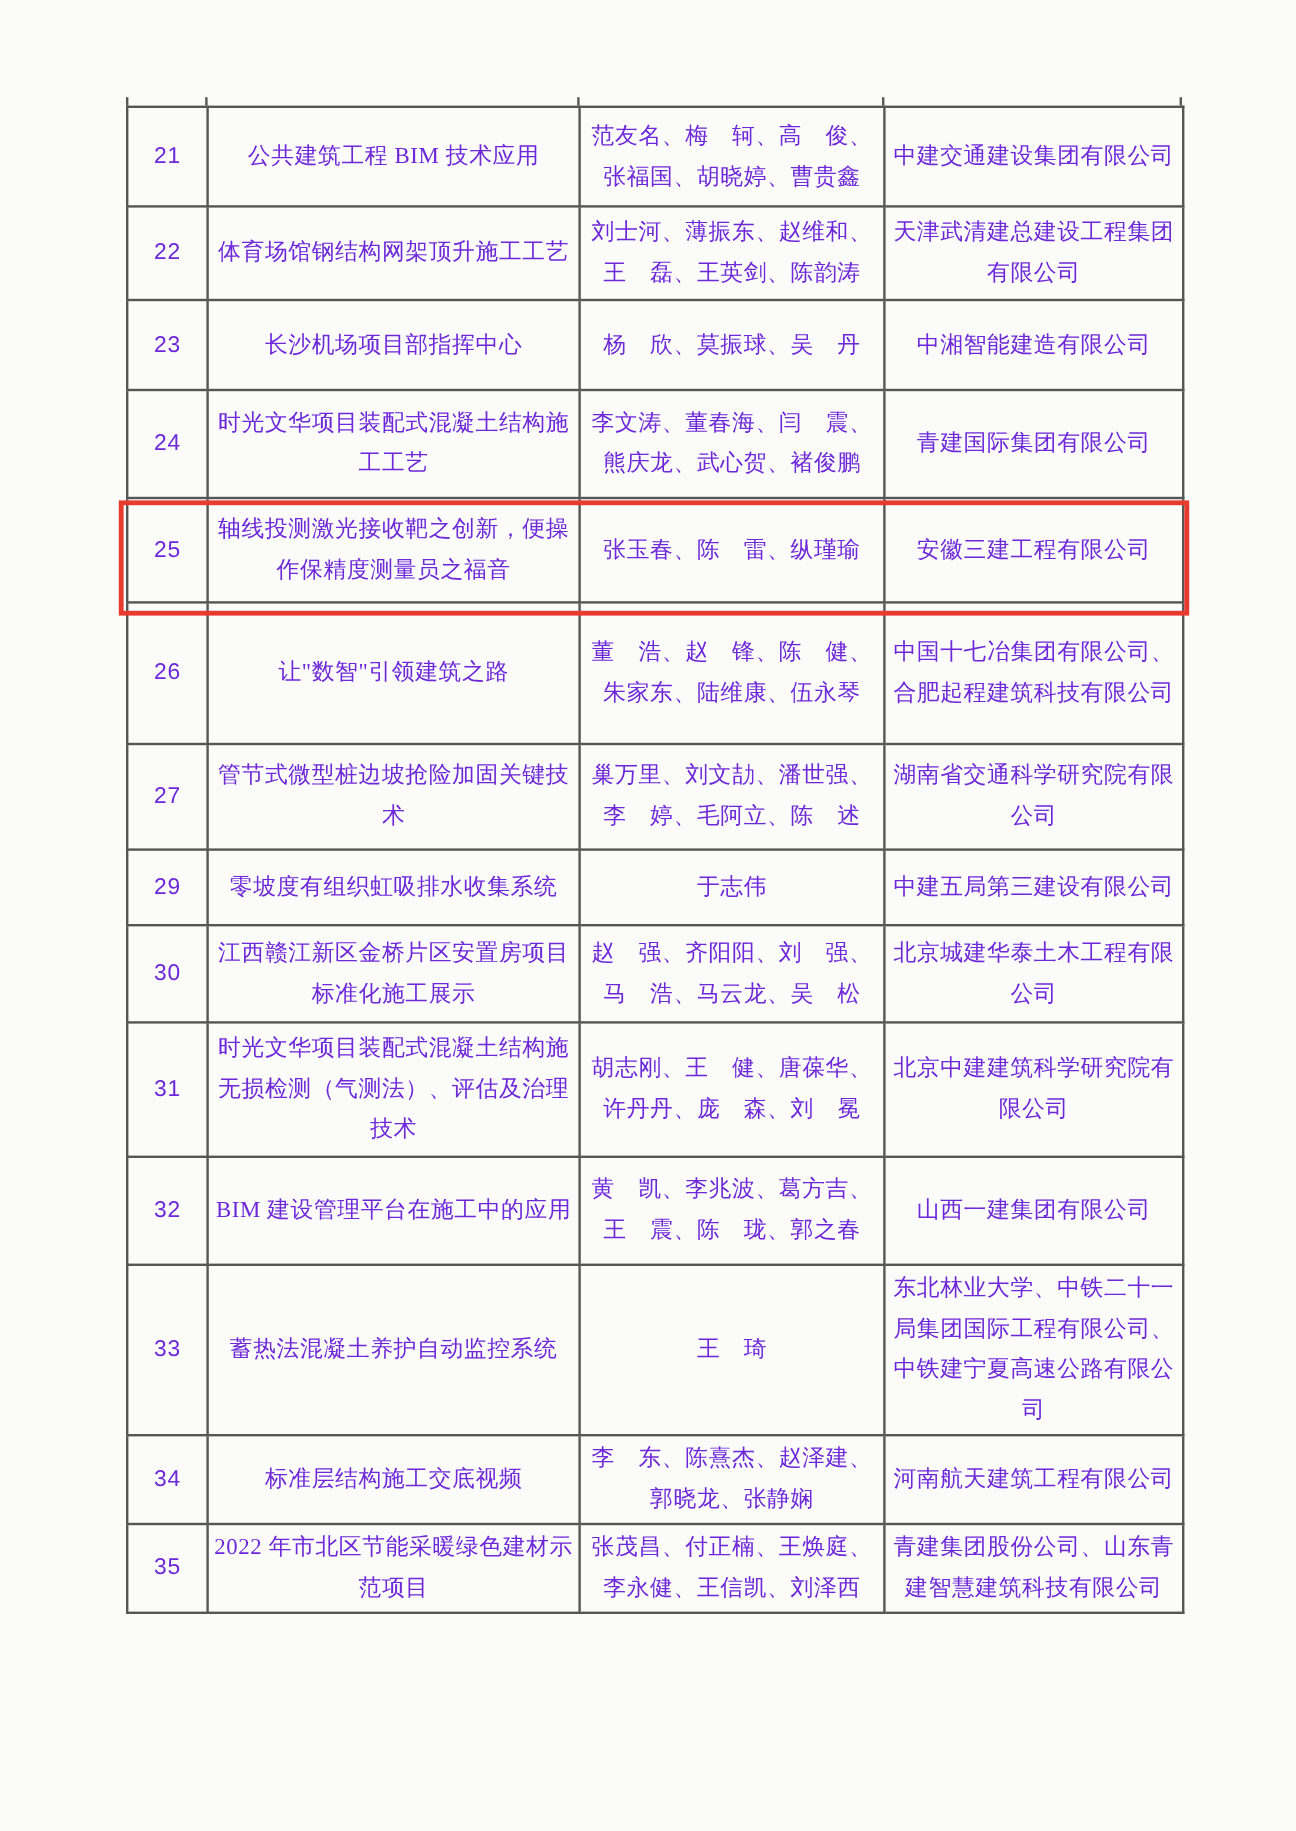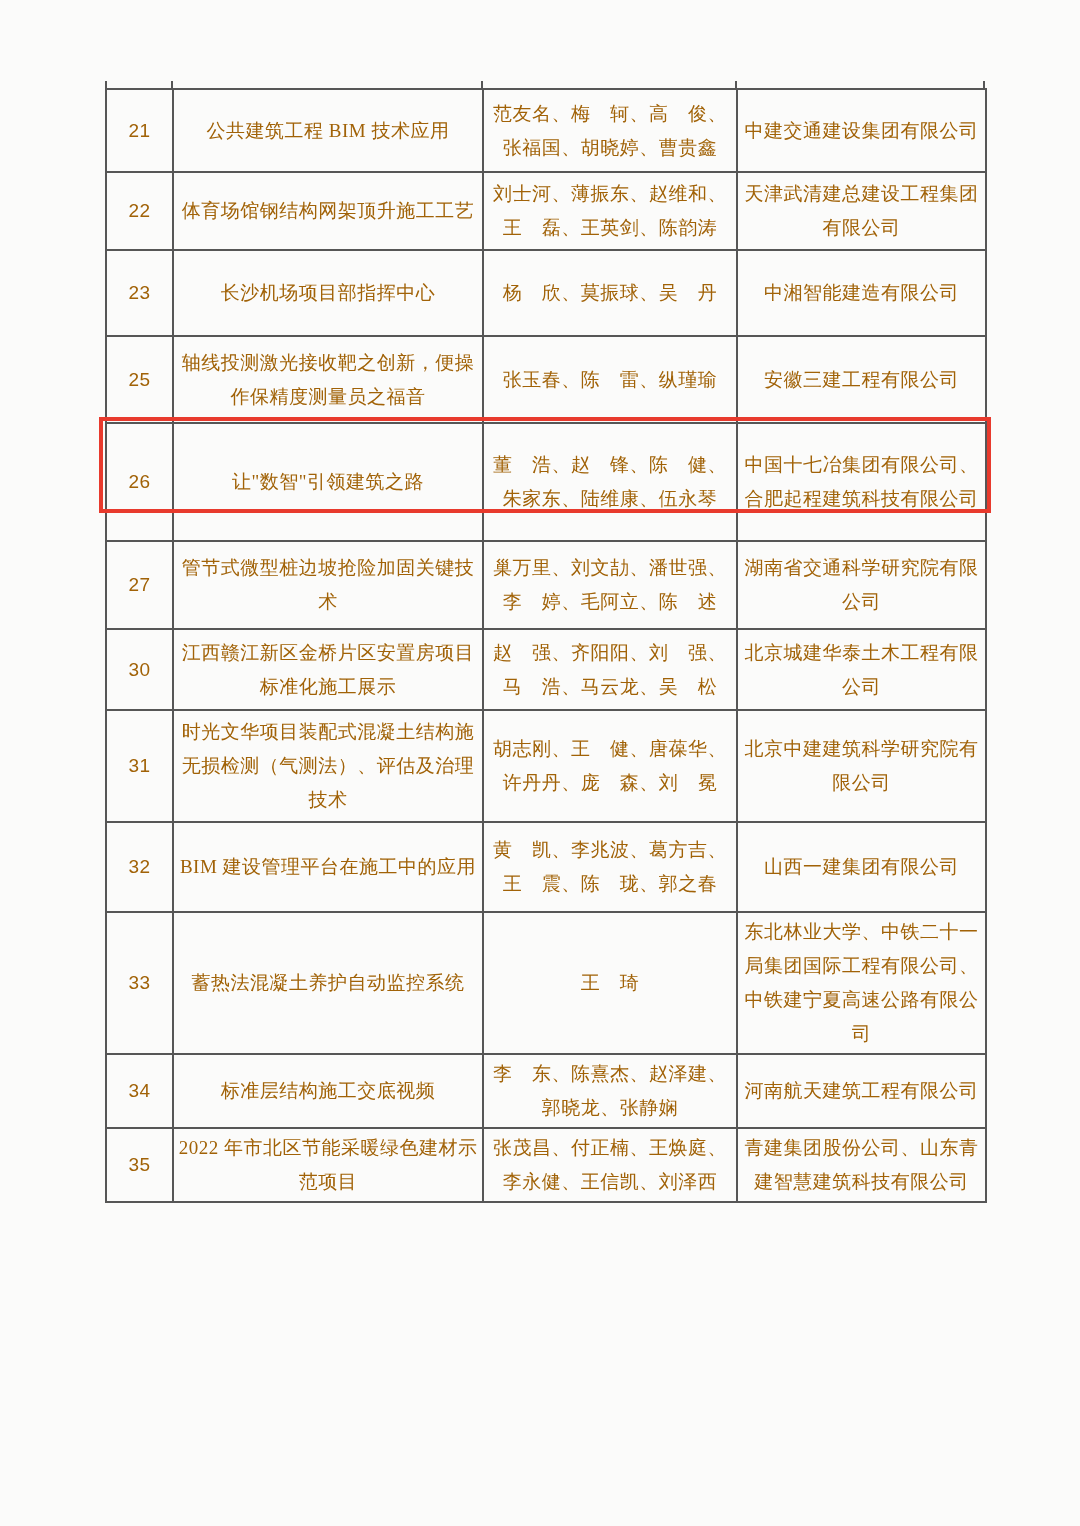--- a/index.html
+++ b/index.html
@@ -2,21 +2,21 @@
 <html><head>
 <meta charset="utf-8">
 <style>
   html,body{margin:0;padding:0;}
   .page{
     position:relative;
     width:1080px;height:1526px;
     background:#fbfbfa;
     overflow:hidden;
     font-family:"Liberation Serif","DejaVu Serif",serif;
-    color:#a16207;
+    color:#6d28d9;
   }
   .table-wrap{
     position:absolute;
     left:105px;top:88px;
     width:880px;
   }
   table.awards{
     border-collapse:collapse;
     table-layout:fixed;
     width:880px;
@@ -83,25 +83,33 @@
           <td class="company">中建交通建设集团有限公司</td>
         </tr>
         <tr style="height:78px">
           <td class="no">22</td>
           <td class="title">体育场馆钢结构网架顶升施工工艺</td>
           <td class="names">刘士河、薄振东、赵维和、
 王　磊、王英剑、陈韵涛</td>
           <td class="company">天津武清建总建设工程集团
 有限公司</td>
         </tr>
-        <tr style="height:86px">
+        <tr style="height:75px">
           <td class="no">23</td>
           <td class="title">长沙机场项目部指挥中心</td>
           <td class="names">杨　欣、莫振球、吴　丹</td>
           <td class="company">中湘智能建造有限公司</td>
+        </tr>
+        <tr style="height:90px">
+          <td class="no">24</td>
+          <td class="title">时光文华项目装配式混凝土结构施
+工工艺</td>
+          <td class="names">李文涛、董春海、闫　震、
+熊庆龙、武心贺、褚俊鹏</td>
+          <td class="company">青建国际集团有限公司</td>
         </tr>
         <tr style="height:87px">
           <td class="no">25</td>
           <td class="title">轴线投测激光接收靶之创新，便操
 作保精度测量员之福音</td>
           <td class="names">张玉春、陈　雷、纵瑾瑜</td>
           <td class="company">安徽三建工程有限公司</td>
         </tr>
         <tr style="height:118px">
           <td class="no">26</td>
@@ -112,20 +120,26 @@
 合肥起程建筑科技有限公司</td>
         </tr>
         <tr style="height:88px">
           <td class="no">27</td>
           <td class="title">管节式微型桩边坡抢险加固关键技
 术</td>
           <td class="names">巢万里、刘文劼、潘世强、
 李　婷、毛阿立、陈　述</td>
           <td class="company">湖南省交通科学研究院有限
 公司</td>
+        </tr>
+        <tr style="height:63px">
+          <td class="no">29</td>
+          <td class="title">零坡度有组织虹吸排水收集系统</td>
+          <td class="names">于志伟</td>
+          <td class="company">中建五局第三建设有限公司</td>
         </tr>
         <tr style="height:81px">
           <td class="no">30</td>
           <td class="title">江西赣江新区金桥片区安置房项目
 标准化施工展示</td>
           <td class="names">赵　强、齐阳阳、刘　强、
 马　浩、马云龙、吴　松</td>
           <td class="company">北京城建华泰土木工程有限
 公司</td>
         </tr>

